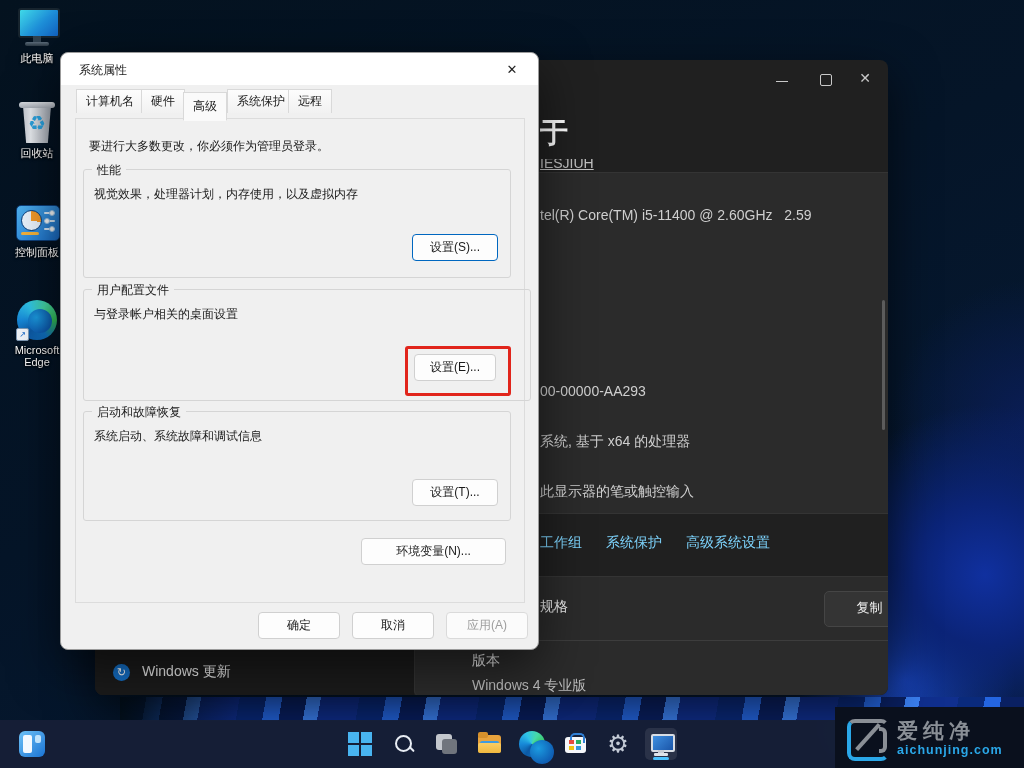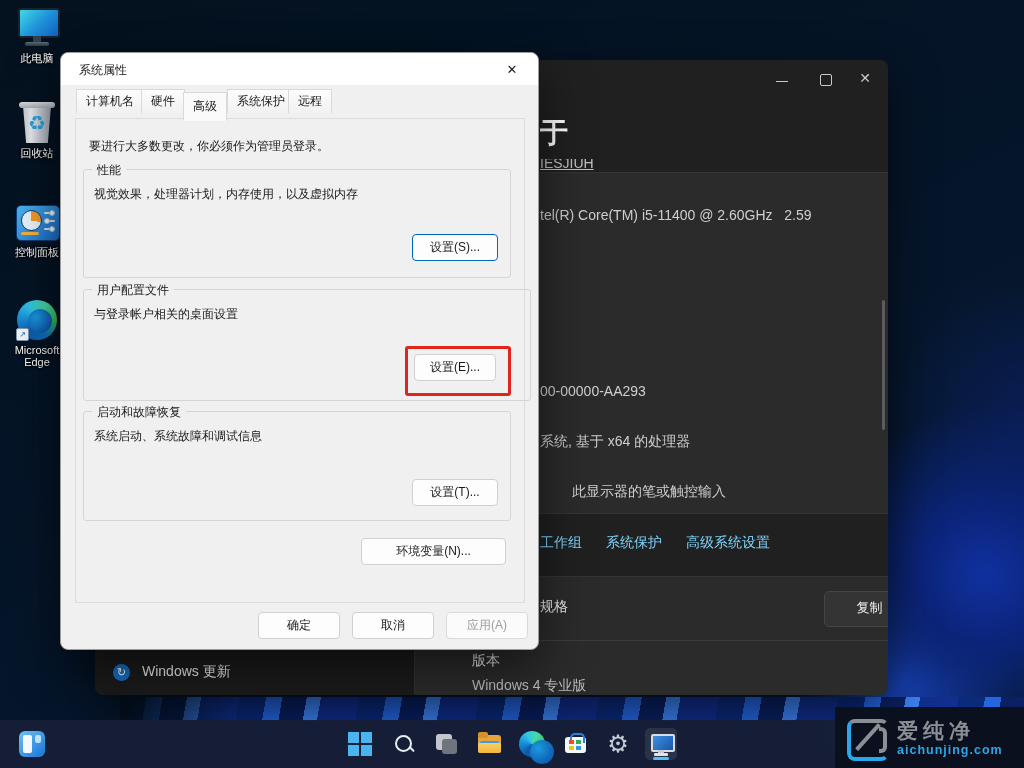--- a/index.html
+++ b/index.html
@@ -190,21 +190,21 @@
 
   <div class="abs s-heading">于</div>
   <div class="abs s-devname">
       <span>IESJIUH</span>
     </div>
 
   <div class="abs card1"></div>
   <div class="abs spec" style="top:147px;">tel(R) Core(TM) i5-11400 @ 2.60GHz   2.59</div>
   <div class="abs spec" style="top:323px;">00-00000-AA293</div>
   <div class="abs spec" style="top:373px;">系统, 基于 x64 的处理器</div>
-  <div class="abs spec" style="top:423px;margin-left:32px;">此显示器的笔或触控输入</div>
+  <div class="abs spec" style="top:423px;">此显示器的笔或触控输入</div>
 
   <div class="abs s-links">
     <span>工作组</span>
     <span>系统保护</span>
     <span>高级系统设置</span>
   </div>
 
   <div class="abs card2"></div>
   <div class="abs spec-hdr">规格</div>
   <div class="abs copy-btn">复制</div>

